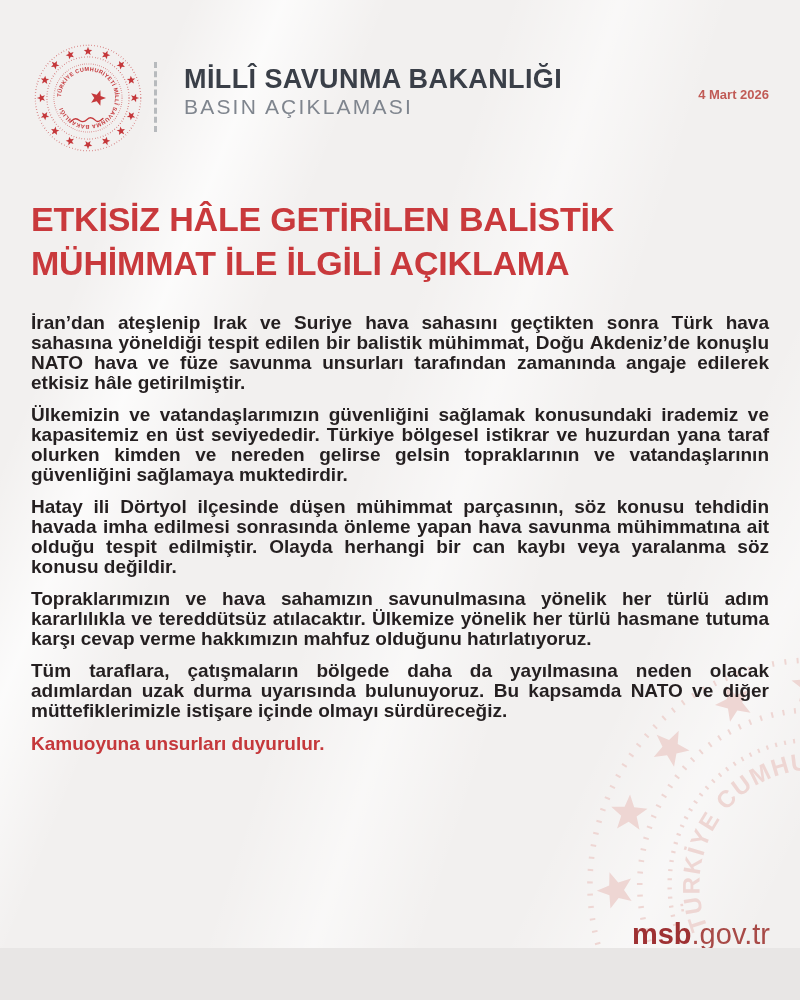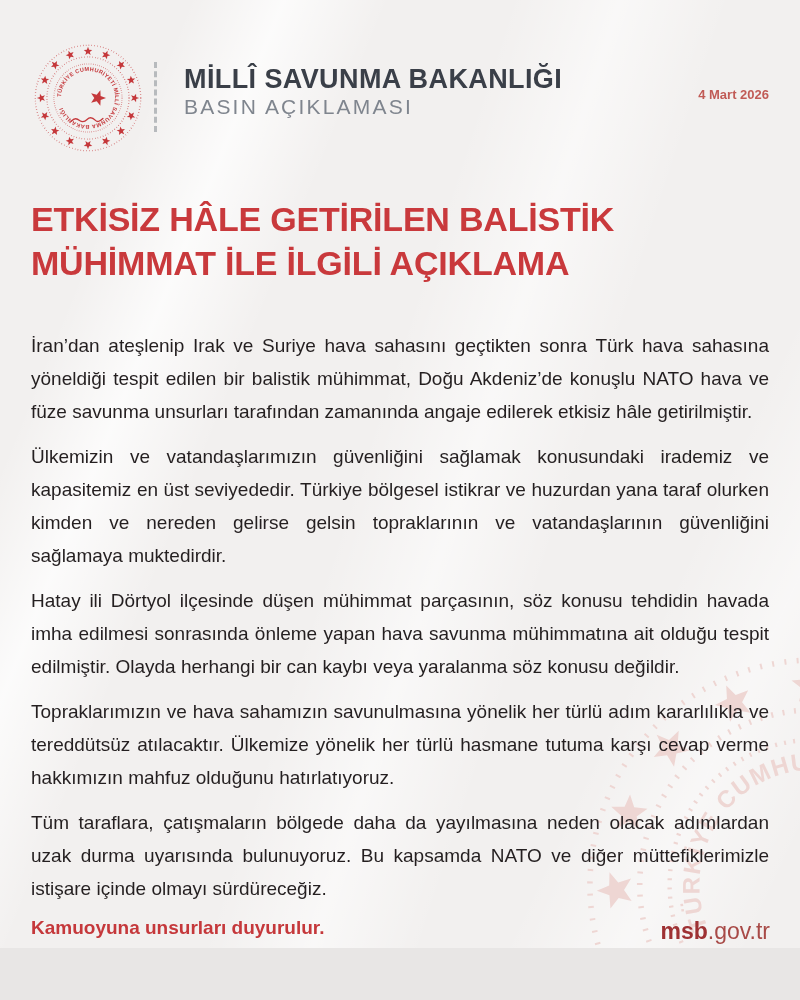--- a/index.html
+++ b/index.html
@@ -20,27 +20,27 @@
   .logo { position:absolute; left:32px; top:42px; width:112px; height:112px; color:#c5383b; }
   .sep  { position:absolute; left:154px; top:62px; height:70px; width:0;
           border-left:3px dashed #b7babd; }
   .head-text { position:absolute; left:184px; top:64px; }
   .ministry  { font-size:27px; font-weight:700; color:#3a3f48; letter-spacing:.4px; white-space:nowrap; }
   .subtitle  { font-size:21px; font-weight:400; color:#7f858e; letter-spacing:2.2px; white-space:nowrap; }
   .date { position:absolute; right:31px; top:87px; font-size:13px; font-weight:700; color:#c15b56; }
   
   .content { position:absolute; left:31px; right:31px; top:197px; }
   .title { font-size:34px; line-height:44px; font-weight:700; color:#c9393c;
-           letter-spacing:-.2px; margin-bottom:44px; }
-  .content p { font-size:19px; line-height:33px; font-weight:400; color:#241f20;
+           letter-spacing:-.2px; margin-bottom:28px; }
+  .content p { font-size:19px; line-height:20px; font-weight:700; color:#241f20;
                text-align:justify; margin-bottom:12px; }
   .closing { font-size:19px; font-weight:700; color:#c5383b; margin-top:10px; }
   
   .footer { position:absolute; right:30px; top:918px; text-align:right; }
-  .site { font-size:23px; color:#9e3133; white-space:nowrap; }
+  .site { font-size:29px; color:#9e3133; white-space:nowrap; }
   .site .b { font-weight:700; }
   .site .r { font-weight:400; color:#a84a47; }
   .social { margin-top:9px; display:flex; align-items:center; justify-content:flex-end; gap:6px; }
   .sicon { width:18px; height:18px; display:block; }
   .sicon.ig { margin-left:13px; }
   .handle { font-size:14px; font-weight:400; color:#c9827e; letter-spacing:.3px; }
 </style>
 </head>
 <body>
 

